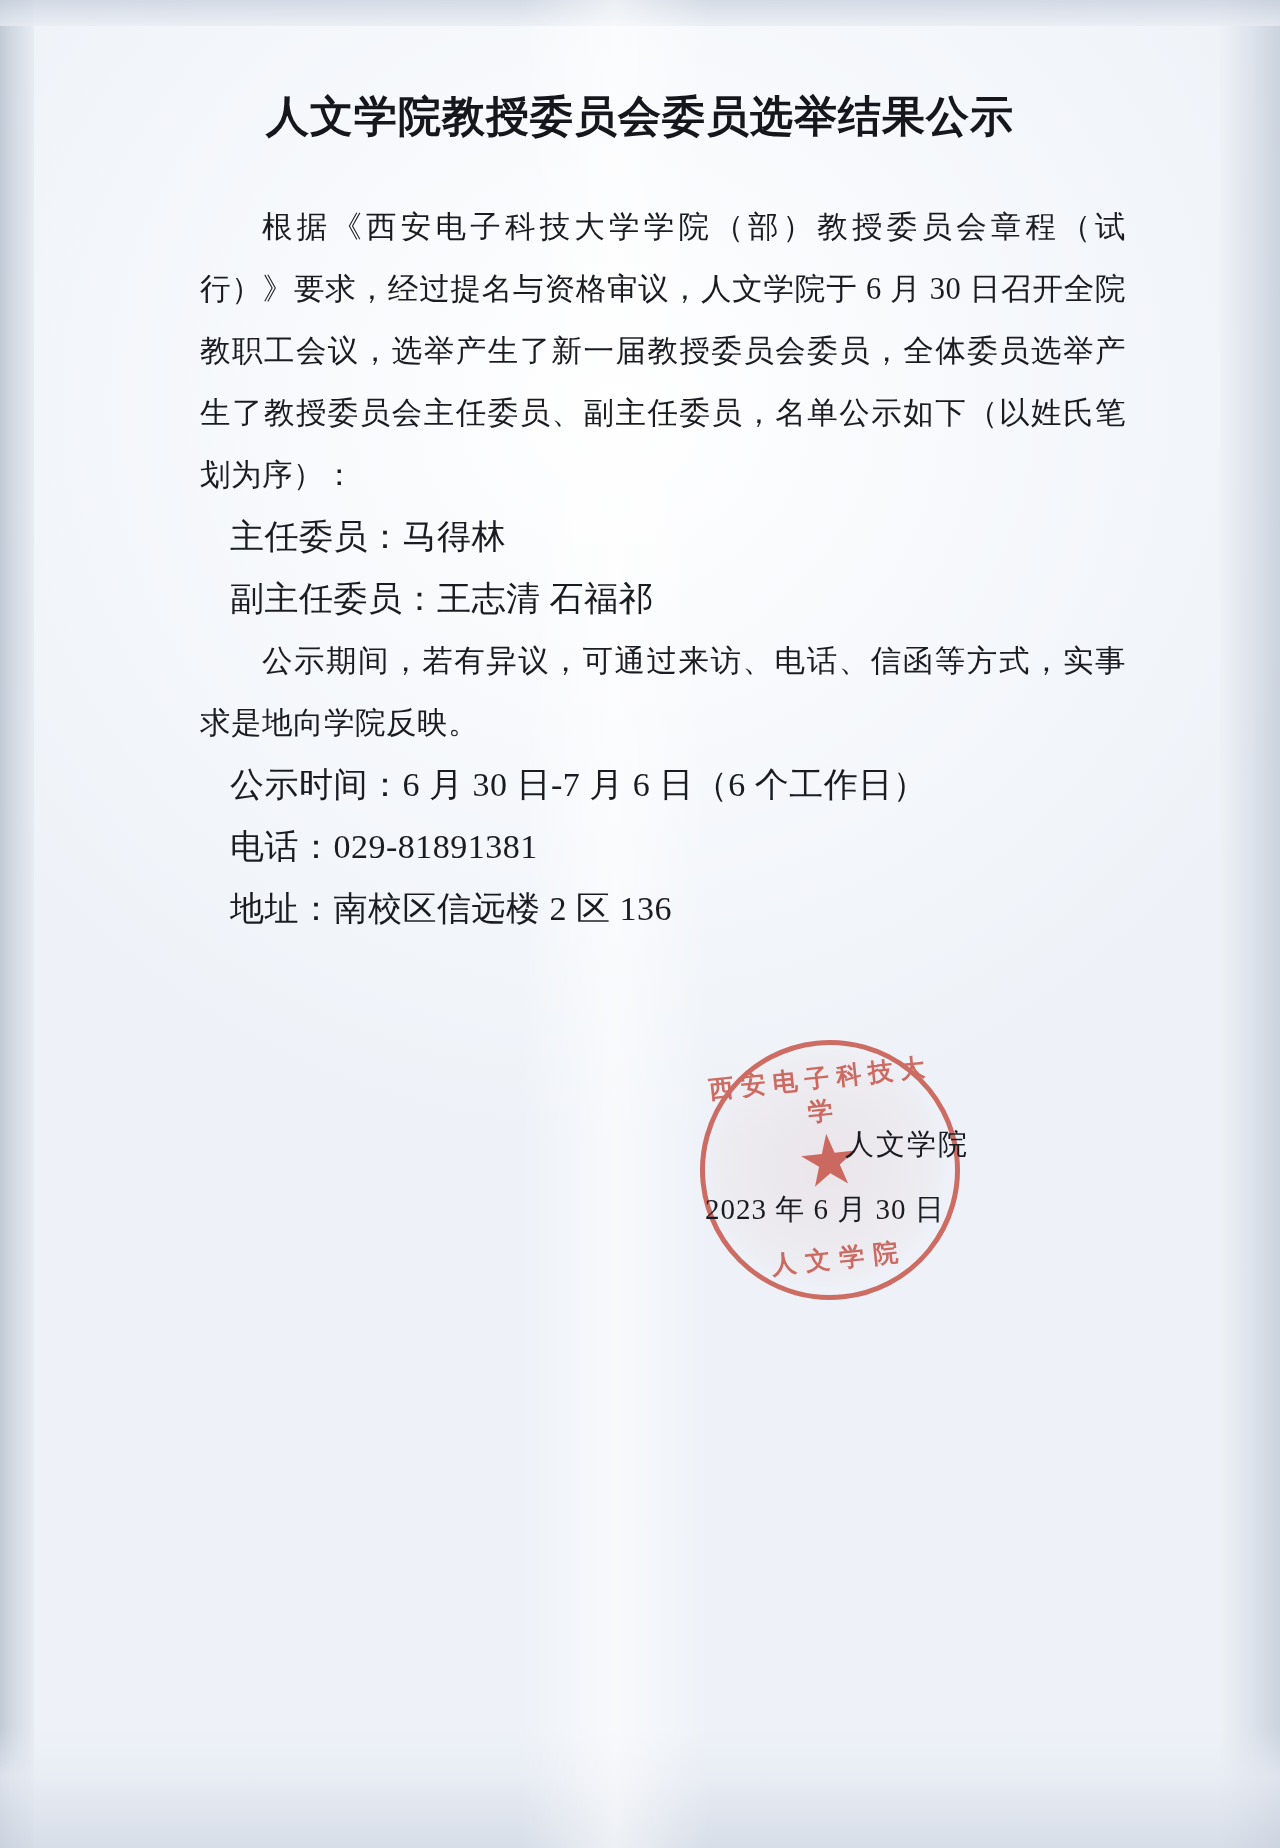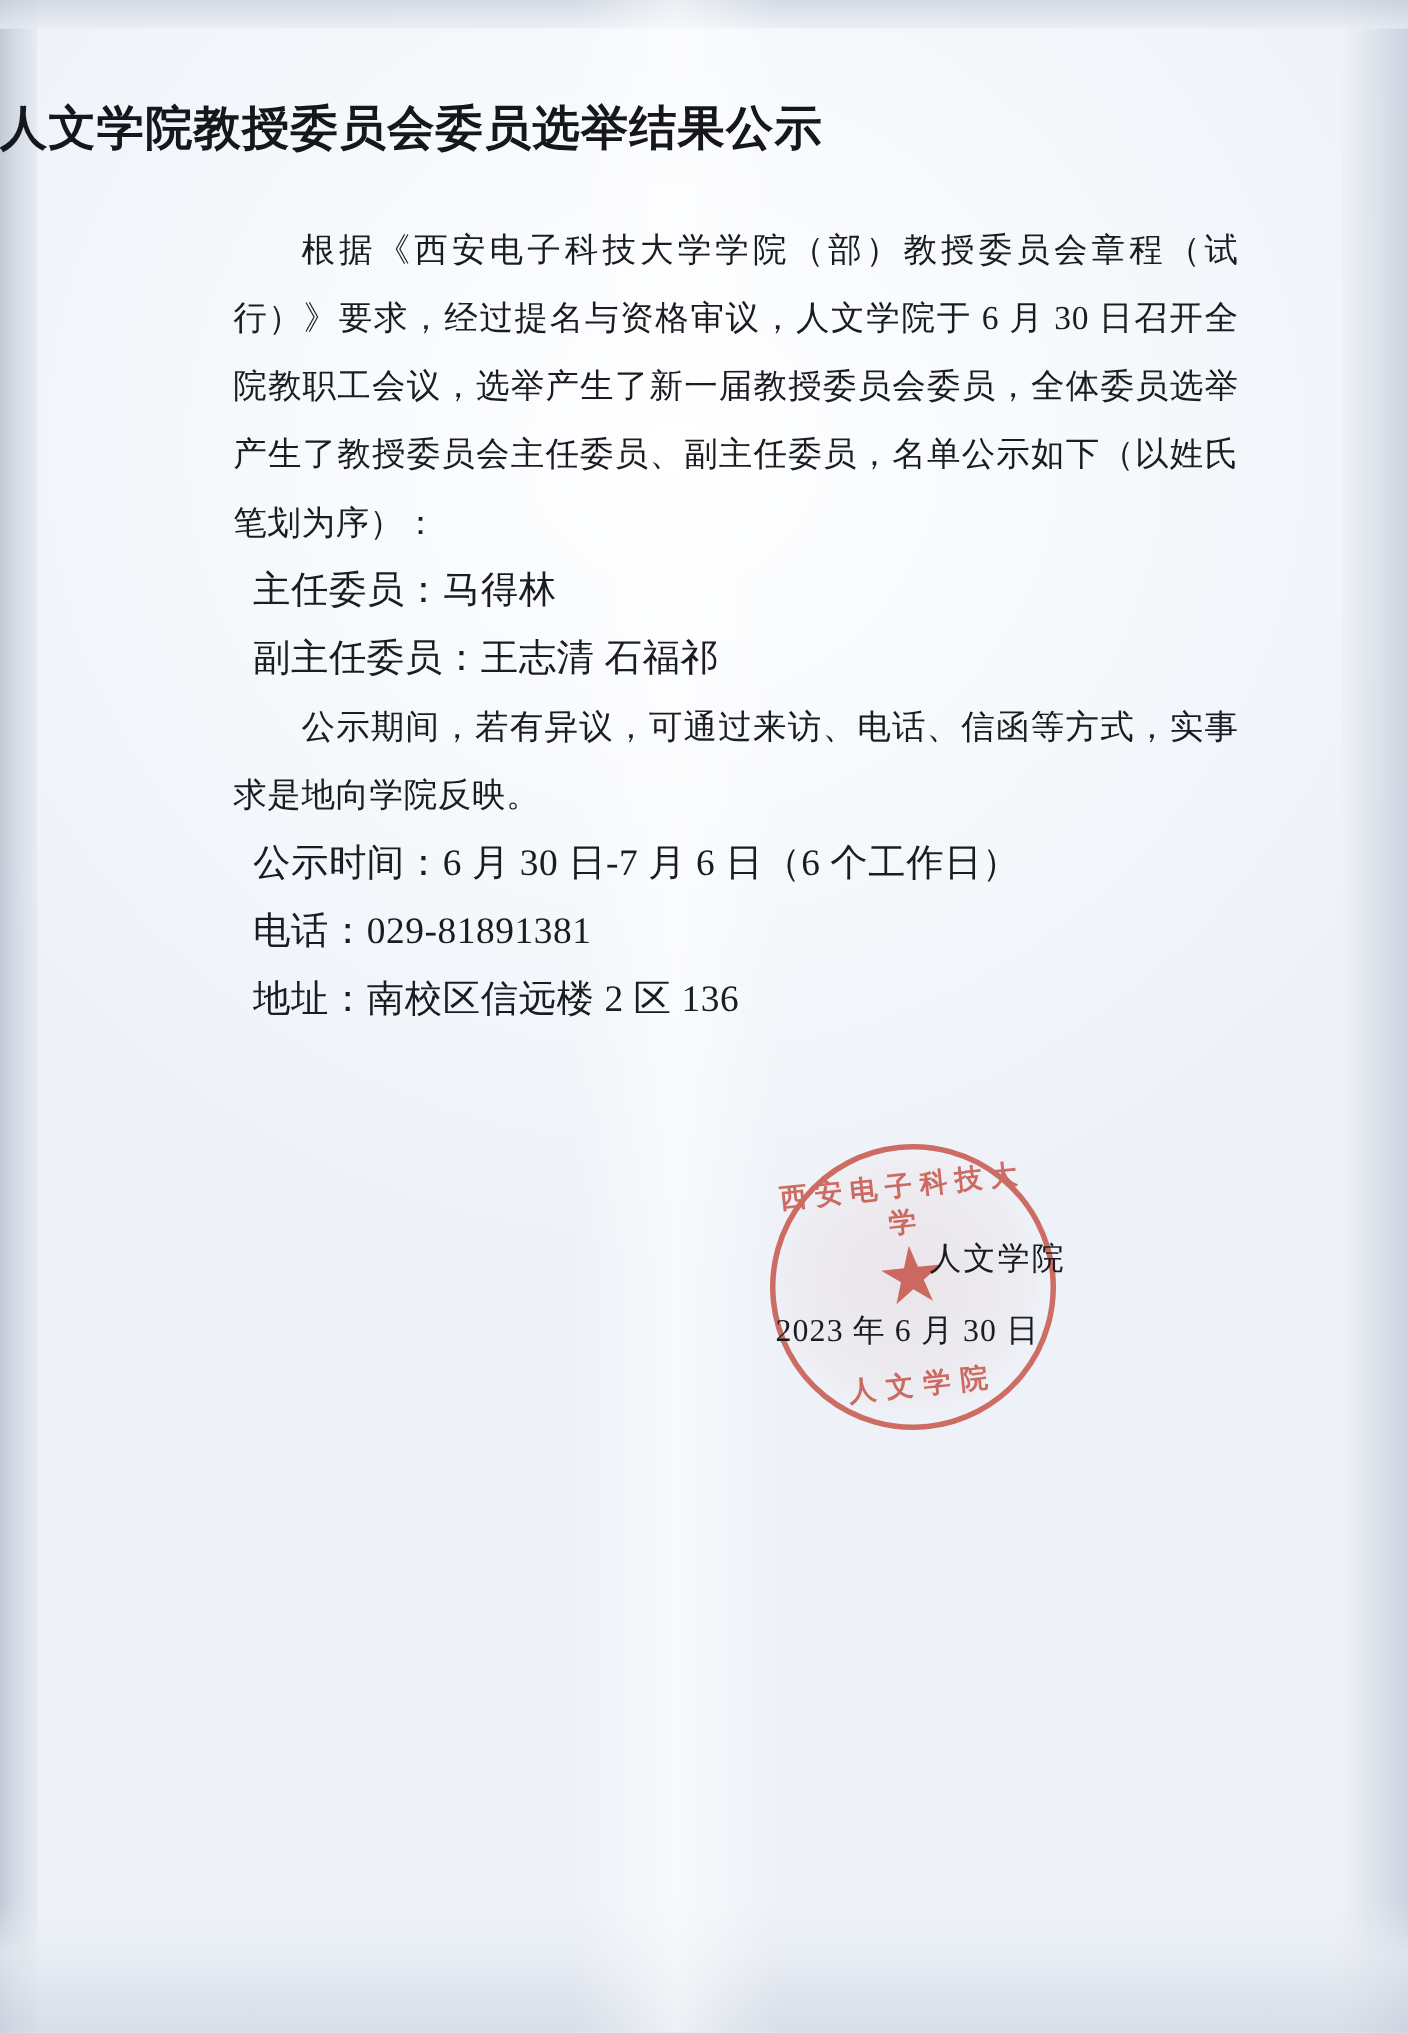--- a/index.html
+++ b/index.html
@@ -68,42 +68,42 @@
     width: 1280px;
     height: 1848px;
     padding: 0;
   }
 
   .doc-title {
     position: absolute;
     top: 88px;
     left: 0;
     width: 1280px;
-    text-align: left;
+    text-align: center;
     font-family: "Liberation Sans", "DejaVu Sans", sans-serif;
     font-weight: bold;
     font-size: 43px;
     letter-spacing: 1px;
     color: #15171c;
   }
 
   .body-block {
     position: absolute;
     top: 196px;
     left: 196px;
     width: 930px;
   }
 
   .para {
     font-size: 30.5px;
     line-height: 62px;
     color: #1a1c22;
     text-align: justify;
     letter-spacing: .5px;
-    margin: 0 0 0 16px;
+    margin: 0 0 0 4px;
     font-family: Liberation Serif, serif;
   }
   .indent { text-indent: 62px; }
 
   .line {
     font-size: 34px;
     line-height: 62px;
     color: #1a1c22;
     letter-spacing: .5px;
     text-indent: 34px;

